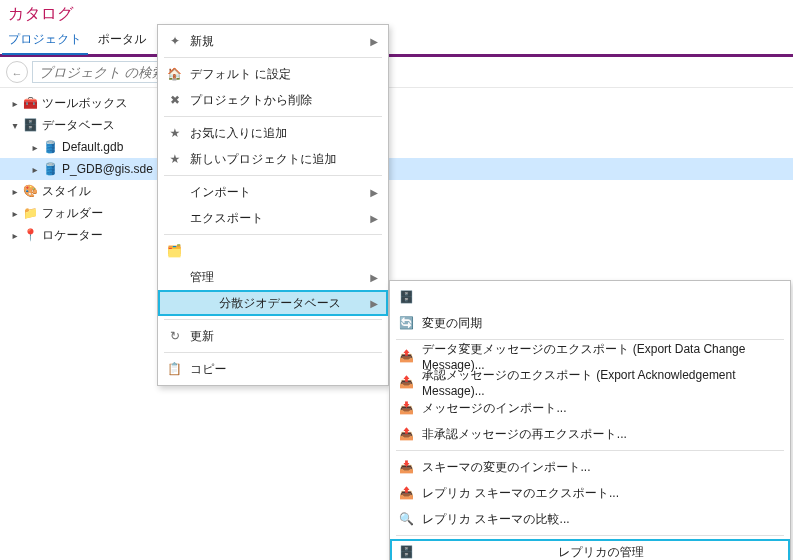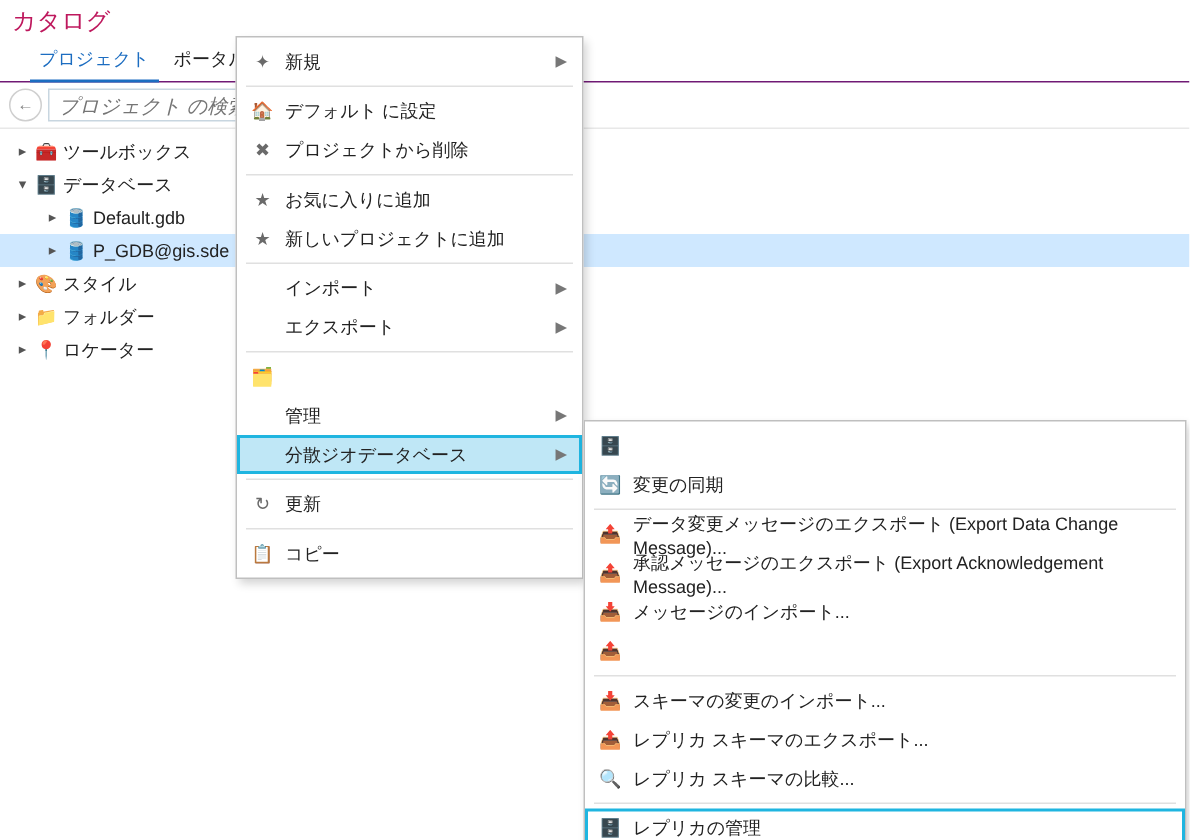--- a/index.html
+++ b/index.html
@@ -1,19 +1,19 @@
 <!DOCTYPE html>
 <html><head>
 <meta charset="utf-8">
 <style>
   * { box-sizing: border-box; font-family: "Yu Gothic UI", "Meiryo UI", "Segoe UI", sans-serif; }
   body { margin: 0; background: #fff; width: 793px; height: 560px; overflow: hidden; font-size: 12px; color: #222; }
   .panel { position: relative; width: 100%; height: 100%; }
   .title { color: #be185d; font-size: 16px; padding: 4px 8px 4px 8px; }
-  .tabs { display: flex; border-bottom: 1px solid #701a75; padding-left: 18px; }
+  .tabs { display: flex; border-bottom: 3px solid #701a75; padding-left: 0; }
   .tab { padding: 2px 8px 6px 8px; position: relative; cursor: default; }
   .tab.active { color: #1c6dc1; }
   .tab.active::after { content:""; position:absolute; left:2px; right:2px; bottom:-1px; height:2px; background:#1c6dc1; }
   .searchbar { display:flex; align-items:center; gap:4px; padding: 4px 6px; border-bottom: 1px solid #e8e8e8; }
   .back-btn { width:22px; height:22px; border:1px solid #cfcfcf; border-radius:50%; display:flex; align-items:center; justify-content:center; color:#888; font-size:11px; }
   .search-input { flex:1; height:22px; border:1px solid #c8d6e0; font-style:italic; color:#888; padding:0 6px; max-width: 132px; }
   .tree { padding: 4px 0; }
   .tree-row { display:flex; align-items:center; height:22px; padding-right:8px; cursor:default; }
   .twisty { width:14px; text-align:center; color:#555; font-size:10px; }
   .tree-icon { width:18px; height:16px; display:flex; align-items:center; justify-content:center; font-size:12px; }
@@ -23,21 +23,21 @@
   .selected { background: #cfe8ff; }
   
   .menu { position:absolute; background:#fff; border:1px solid #bfbfbf; box-shadow: 2px 3px 6px rgba(0,0,0,0.18); padding:3px 0; }
   .menu.primary { left:157px; top:24px; width:232px; }
   .menu.secondary { left:389px; top:280px; width:402px; }
   .mi { display:flex; align-items:center; height:26px; padding:0 10px 0 6px; cursor:default; position:relative; }
   .mi .icon { width:22px; height:18px; display:flex; align-items:center; justify-content:center; color:#6a6a6a; }
   .mi .lbl { flex:1; padding-left:4px; }
   .mi .arrow { color:#777; font-size:10px; }
   .mi.highlight { background:#bfe7f6; }
-  .mi.highlight-border { outline:2px solid #1fb5e0; outline-offset:-2px; }
+  .mi.highlight-border { outline:2px solid #1fb5e0; outline-offset:-2px;text-align:center; }
   .sep { height:1px; margin:3px 6px; background:#e0e0e0; }
   .accent-yellow { color:#e6a817; }
   .accent-blue { color:#2a7fd1; }
   .accent-green { color:#2e9e4a; }
 </style>
 </head>
 <body>
 
 <div class="panel">
   <div class="title">カタログ</div>
@@ -170,20 +170,21 @@
     <div class="mi">
       <span class="icon">📤</span>
       <span class="lbl">承認メッセージのエクスポート (Export Acknowledgement Message)...</span>
     </div>
     <div class="mi">
       <span class="icon">📥</span>
       <span class="lbl">メッセージのインポート...</span>
     </div>
     <div class="mi">
       <span class="icon">📤</span>
+      <span class="lbl">非承認メッセージの再エクスポート...</span>
     </div>
     <div class="sep"></div>
     <div class="mi">
       <span class="icon">📥</span>
       <span class="lbl">スキーマの変更のインポート...</span>
     </div>
     <div class="mi">
       <span class="icon">📤</span>
       <span class="lbl">レプリカ スキーマのエクスポート...</span>
     </div>

